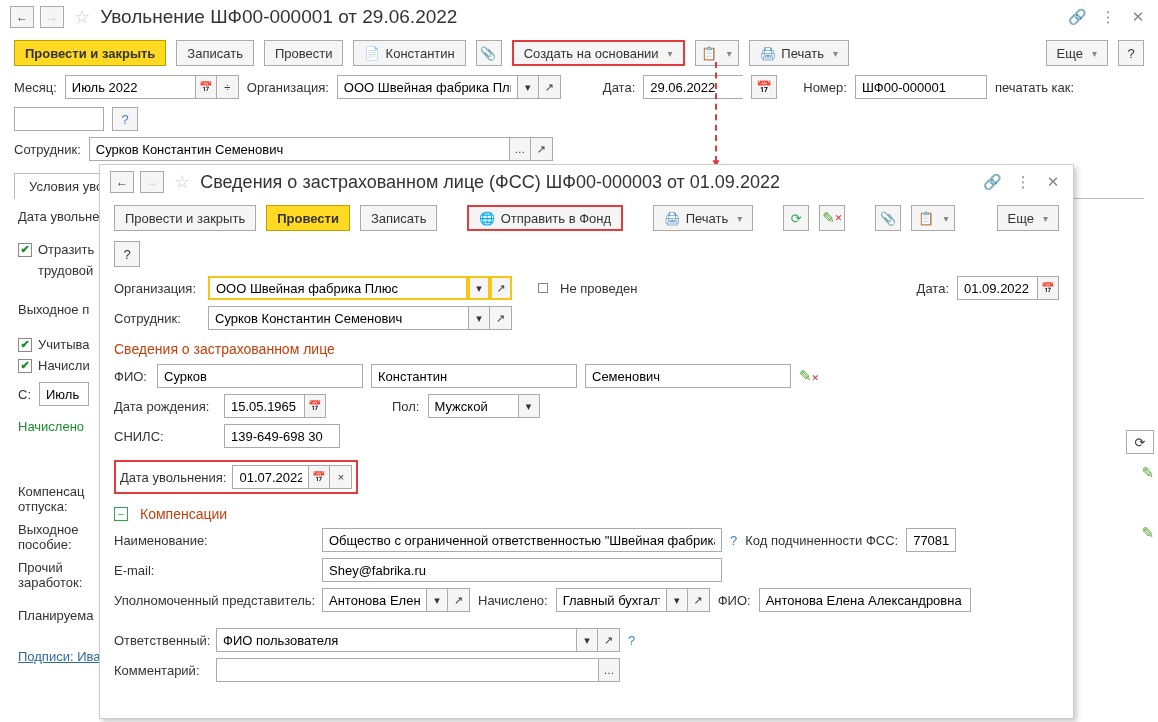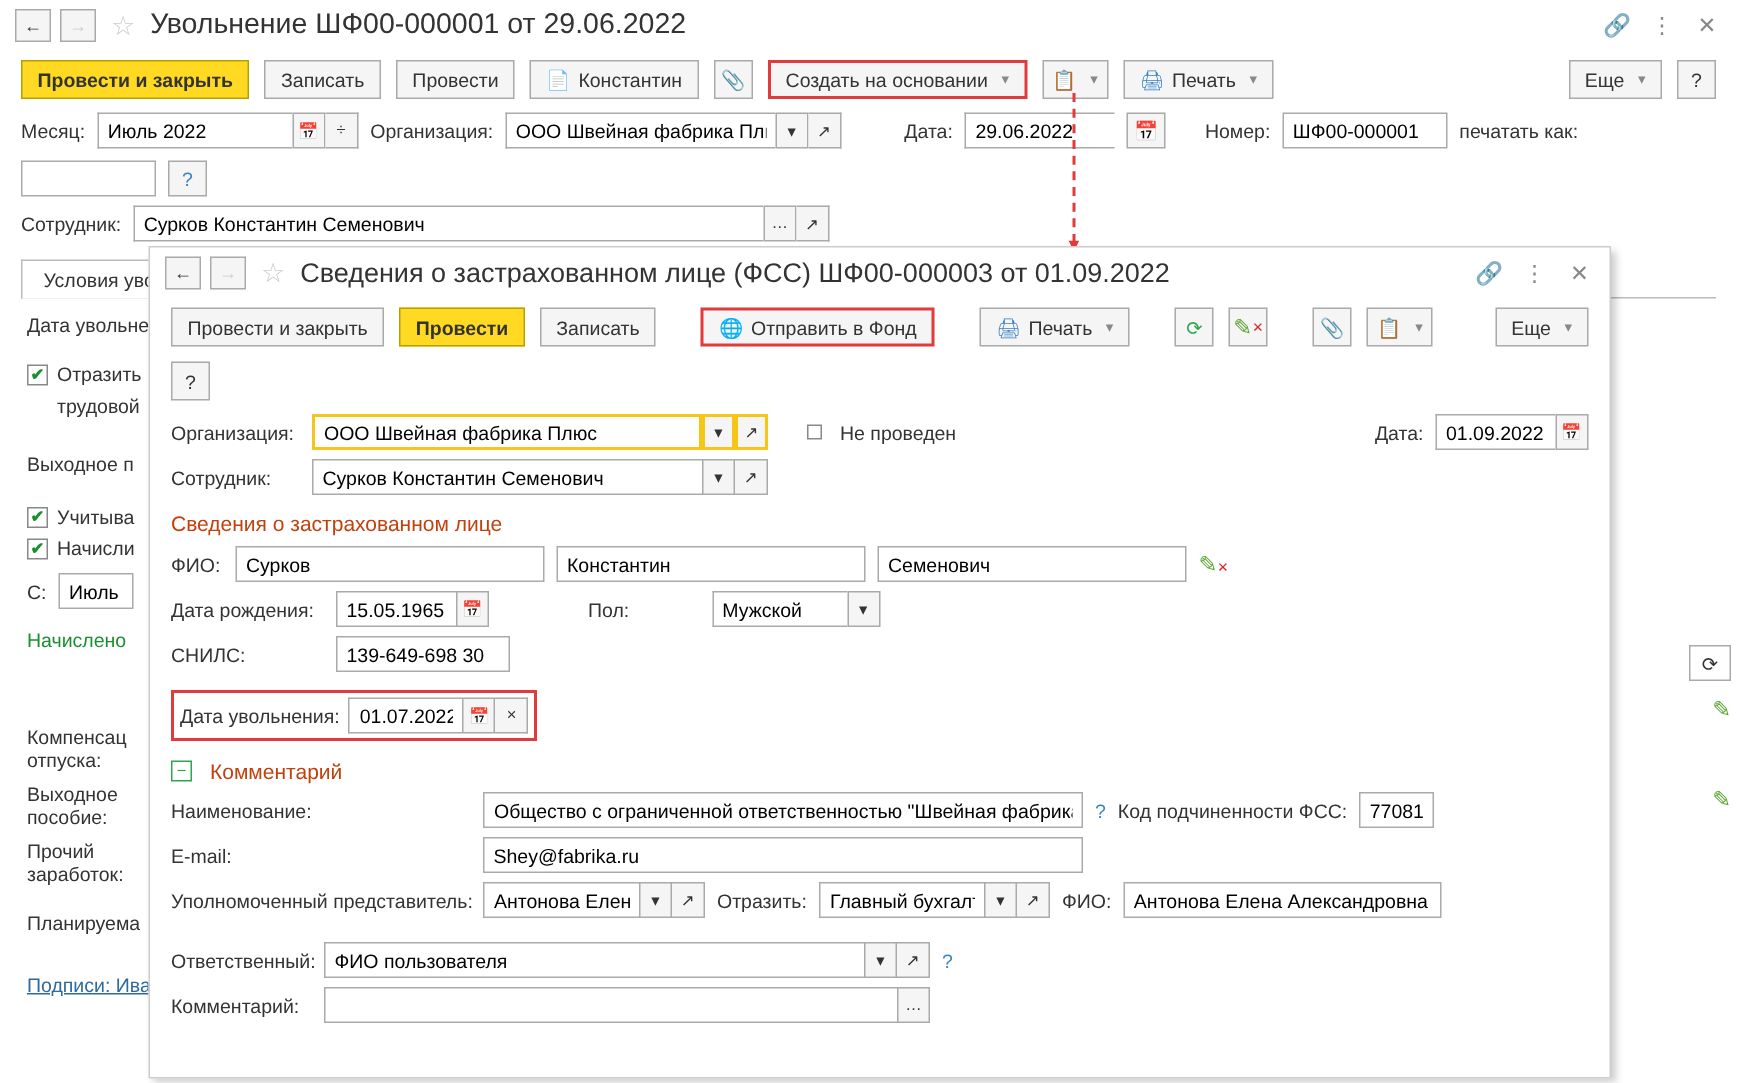--- a/index.html
+++ b/index.html
@@ -99,21 +99,21 @@
       <span class="ig-btn">↗</span>
     </div>
     <span style="width:26px"></span>
     <span class="label">Дата:</span>
     <div class="input-group">
       <input class="input" style="width: 100px;" value="29.06.2022">
     </div>
     <span class="sq-btn" style="height:24px">📅</span>
     <span style="width:10px"></span>
     <span class="label">Номер:</span>
-    <input class="input" style="width: 110px;" value="ШФ00-000001">
+    <input class="input" style="width: 132px;" value="ШФ00-000001">
     <span class="label">печатать как:</span>
     <input class="input" style="width: 90px;">
     <span class="sq-btn" style="height:24px;color:#3a82c4">?</span>
   </div>
 
   <div class="form-row">
     <span class="label">Сотрудник:</span>
     <div class="input-group">
       <input class="input" style="width: 420px;" value="Сурков Константин Семенович">
       <span class="ig-btn">…</span>
@@ -260,21 +260,21 @@
 
   <div class="form-row">
     <span class="label" style="width:102px">Дата рождения:</span>
     <div class="input-group">
       <input class="input" style="width: 80px;" value="15.05.1965">
       <span class="ig-btn">📅</span>
     </div>
     <span style="width:50px"></span>
     <span class="label">Пол:</span>
     <div class="input-group">
-      <input class="input" style="width: 90px; margin-left: 47px;" value="Мужской">
+      <input class="input" style="width: 90px;" value="Мужской">
       <span class="ig-btn">▾</span>
     </div>
   </div>
 
   <div class="form-row">
     <span class="label" style="width:102px">СНИЛС:</span>
     <input class="input" style="width: 116px;" value="139-649-698 30">
   </div>
 
   <div class="form-row" style="margin-top:6px">
@@ -283,21 +283,21 @@
       <div class="input-group">
         <input class="input" style="width: 76px;" value="01.07.2022">
         <span class="ig-btn">📅</span>
         <span class="ig-btn">×</span>
       </div>
     </div>
   </div>
 
   <div class="form-row" style="margin-top:6px">
     <span class="collapse-toggle">−</span>
-    <span class="green-header" style="padding:0">Комментарий</span>
+    <span class="green-header" style="padding:0">Компенсации</span>
   </div>
 
   <div class="form-row">
     <span class="label" style="width:200px">Наименование:</span>
     <input class="input" style="width: 400px;" value="Общество с ограниченной ответственностью &quot;Швейная фабрика Пл">
     <span style="color:#3a82c4;cursor:pointer">?</span>
     <span class="label">Код подчиненности ФСС:</span>
     <input class="input" style="width: 50px; text-align: right;" value="77081">
   </div>
 
@@ -306,21 +306,21 @@
     <input class="input" style="width: 400px;" value="Shey@fabrika.ru">
   </div>
 
   <div class="form-row">
     <span class="label" style="width:200px">Уполномоченный представитель:</span>
     <div class="input-group">
       <input class="input" style="width: 104px;" value="Антонова Елена А">
       <span class="ig-btn">▾</span>
       <span class="ig-btn">↗</span>
     </div>
-    <span class="label">Отразить:</span>
+    <span class="label">Начислено:</span>
     <div class="input-group">
       <input class="input" style="width: 110px;" value="Главный бухгалте">
       <span class="ig-btn">▾</span>
       <span class="ig-btn">↗</span>
     </div>
     <span class="label">ФИО:</span>
     <input class="input" style="width: 212px;" value="Антонова Елена Александровна">
   </div>
 
   <div class="form-row" style="margin-top:10px">

